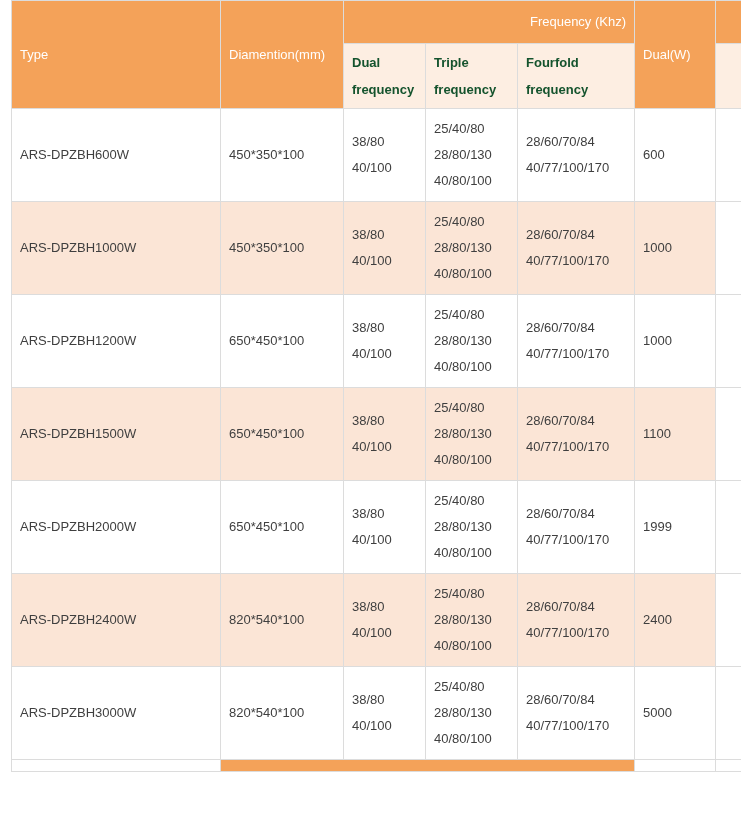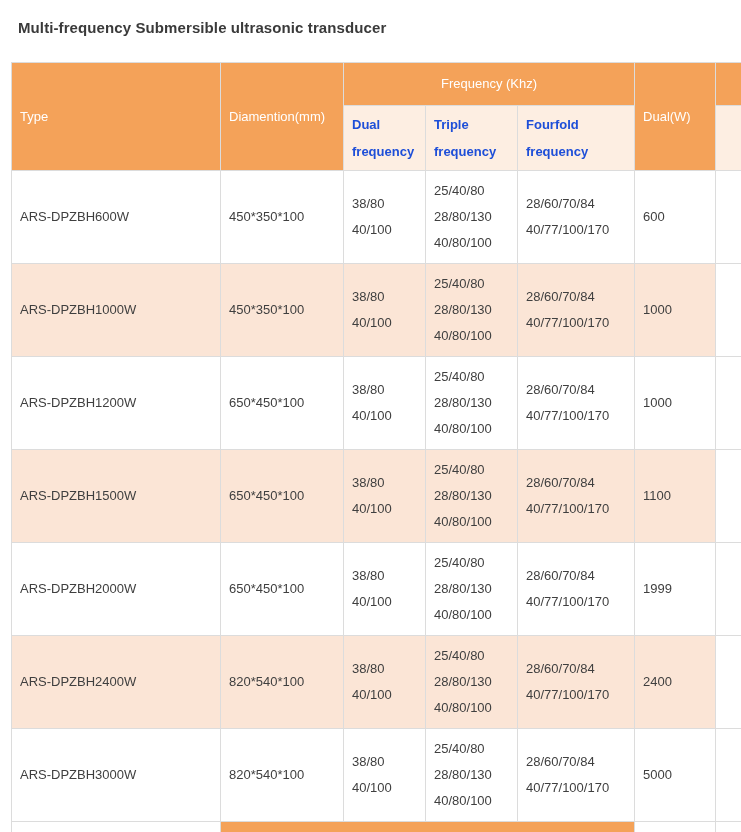--- a/index.html
+++ b/index.html
@@ -47,44 +47,43 @@
   thead tr.head-main { height: 43px; }
   thead tr.head-sub  { height: 65px; }
 
   thead th.orange {
     background: var(--header-bg, #f4a259);
     color: var(--header-text, #ffffff);
     font-weight: 400;
     font-size: 13px;
     line-height: 18px;
   }
-  thead th.group { text-align: center; }
+  thead th.group { text-align: right; }
 
   thead th.sub {
     background: var(--subheader-bg, #fdeee2);
-    color: #1d4ed8;
+    color: #14532d;
     font-weight: 700;
     line-height: 27px;
   }
 
   tbody tr { height: 93px; background: #ffffff; }
   tbody tr.alt { background: var(--row-alt-bg, #fbe5d6); }
   tbody td.extra { background: #ffffff; }
 
   tfoot tr.partial-row { height: 12px; }
   tfoot td { padding: 0; border: 1px solid var(--border-color, #dcdcdc); }
   tfoot td.orange-strip { background: var(--header-bg, #f4a259); }
   tfoot td.white { background: #ffffff; }
 </style>
 </head>
 <body>
 
 <div class="page">
 
-  <h1 class="title">Multi-frequency Submersible ultrasonic transducer</h1>
 
   <table class="spec-table">
     <colgroup>
       <col style="width:209px">
       <col style="width:123px">
       <col style="width:82px">
       <col style="width:92px">
       <col style="width:117px">
       <col style="width:81px">
       <col style="width:45px">

